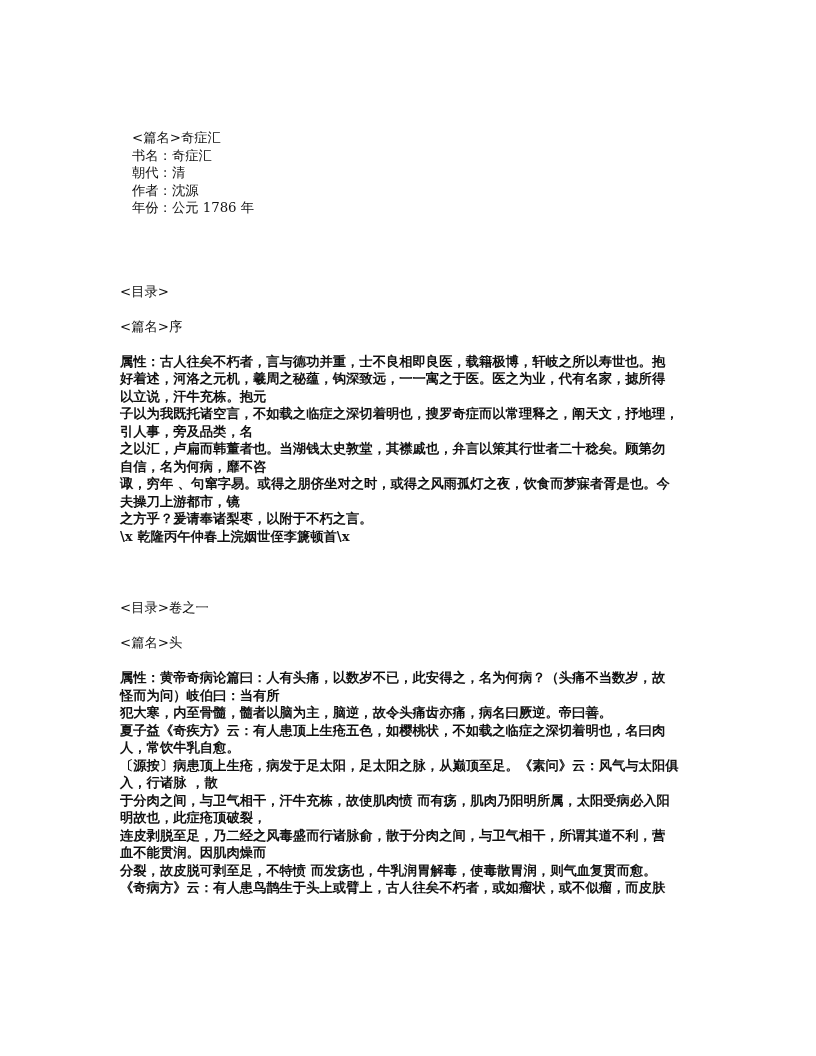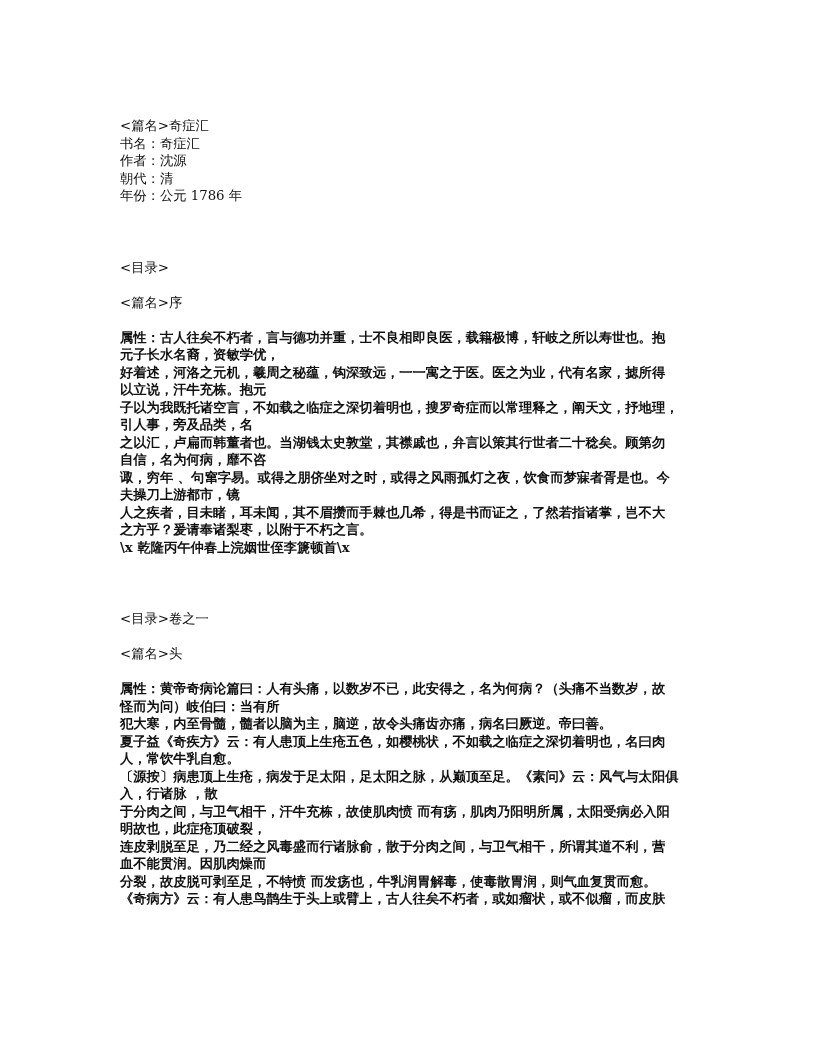--- a/index.html
+++ b/index.html
@@ -21,58 +21,56 @@
       top: 117px;
       width: 585px;
       font-size: 13.3px;
       line-height: 17.5px;
     }
     .line {
       white-space: nowrap;
       display: block;
       height: 17.5px;
     }
-    .meta-block { margin: 0; }
+    .meta-block { margin: 12px; }
     .gap-large { height: 54px; }
     .gap-med { height: 17.5px; }
     .gap-xl { height: 54px; }
     .para .line { white-space: nowrap; font-weight: bold; }
   </style>
 </head>
 <body>
 
 <div class="page">
 
   <div class="meta-block">
     <span class="line">&lt;篇名&gt;奇症汇</span>
     <span class="line">书名：奇症汇</span>
+    <span class="line">朝代：清</span>
     <span class="line">作者：沈源</span>
-    <span class="line">朝代：清</span>
     <span class="line">年份：公元 1786 年</span>
   </div>
 
   <div class="gap-large"></div>
 
   <div>
     <span class="line">&lt;目录&gt;</span>
     <div class="gap-med"></div>
     <span class="line">&lt;篇名&gt;序</span>
     <div class="gap-med"></div>
     <div class="para">
       <span class="line">属性：古人往矣不朽者，言与德功并重，士不良相即良医，载籍极博，轩岐之所以寿世也。抱</span>
-      <span class="line">元子长水名裔，资敏学优，</span>
       <span class="line">好着述，河洛之元机，羲周之秘蕴，钩深致远，一一寓之于医。医之为业，代有名家，摅所得</span>
       <span class="line">以立说，汗牛充栋。抱元</span>
       <span class="line">子以为我既托诸空言，不如载之临症之深切着明也，搜罗奇症而以常理释之，阐天文，抒地理，</span>
       <span class="line">引人事，旁及品类，名</span>
       <span class="line">之以汇，卢扁而韩董者也。当湖钱太史敦堂，其襟戚也，弁言以策其行世者二十稔矣。顾第勿</span>
       <span class="line">自信，名为何病，靡不咨</span>
       <span class="line">诹，穷年 、句窜字易。或得之朋侪坐对之时，或得之风雨孤灯之夜，饮食而梦寐者胥是也。今</span>
       <span class="line">夫操刀上游都市，镜</span>
-      <span class="line">人之疾者，目未睹，耳未闻，其不眉攒而手棘也几希，得是书而证之，了然若指诸掌，岂不大</span>
       <span class="line">之方乎？爰请奉诸梨枣，以附于不朽之言。</span>
       <span class="line">\x 乾隆丙午仲春上浣姻世侄李篪顿首\x</span>
     </div>
   </div>
 
   <div class="gap-xl"></div>
 
   <div>
     <span class="line">&lt;目录&gt;卷之一</span>
     <div class="gap-med"></div>

